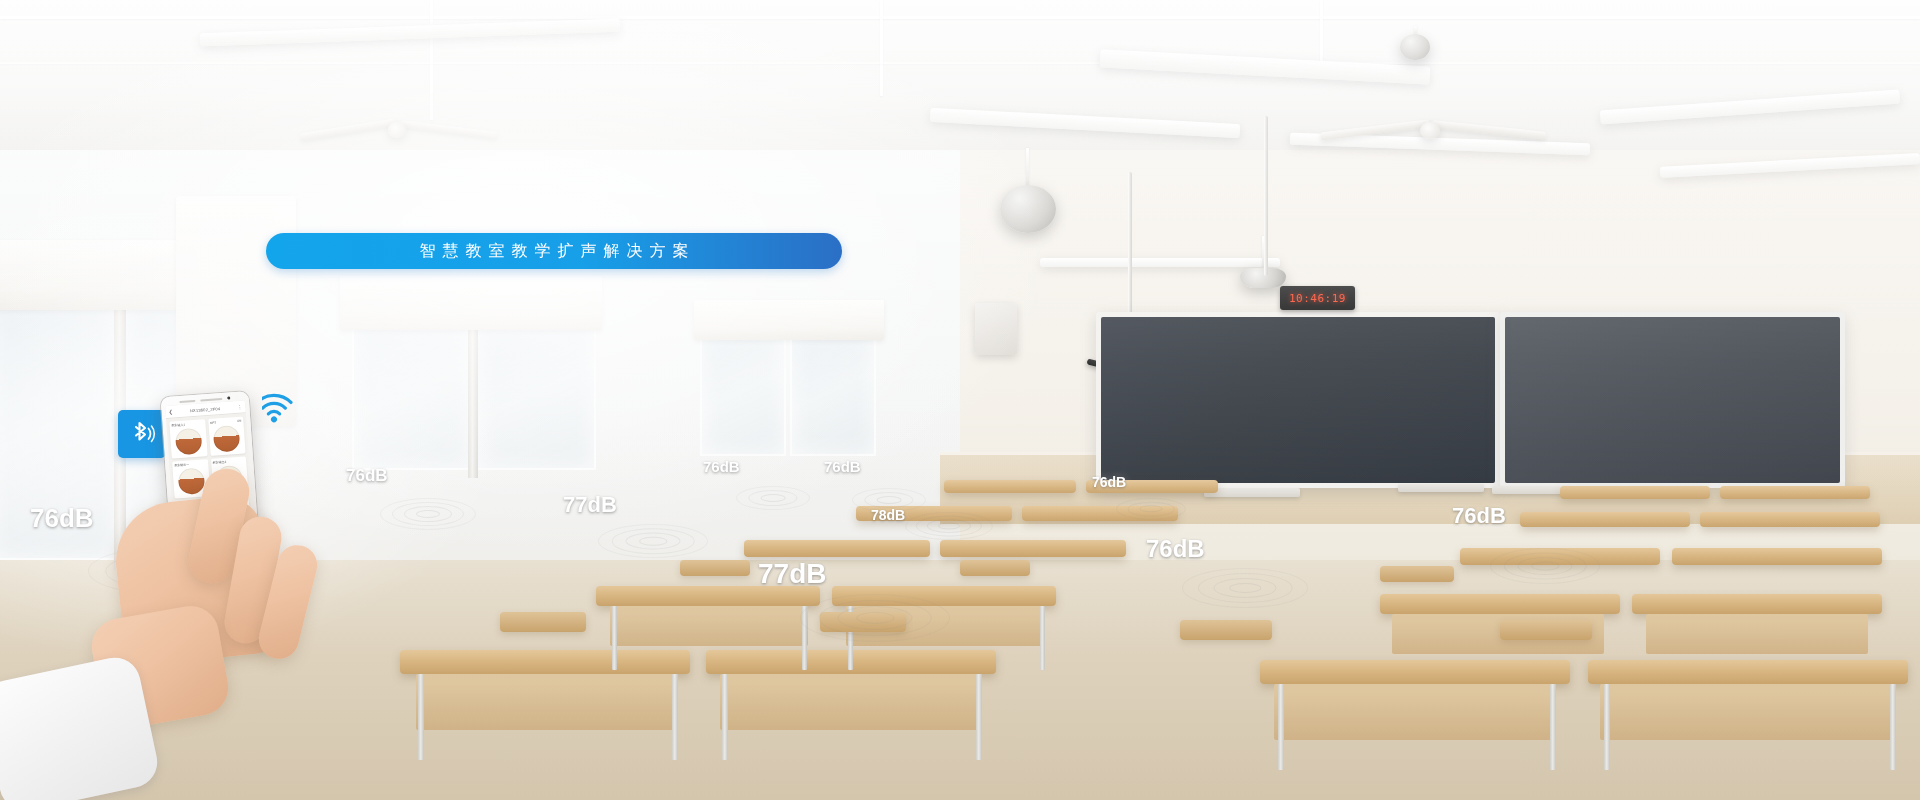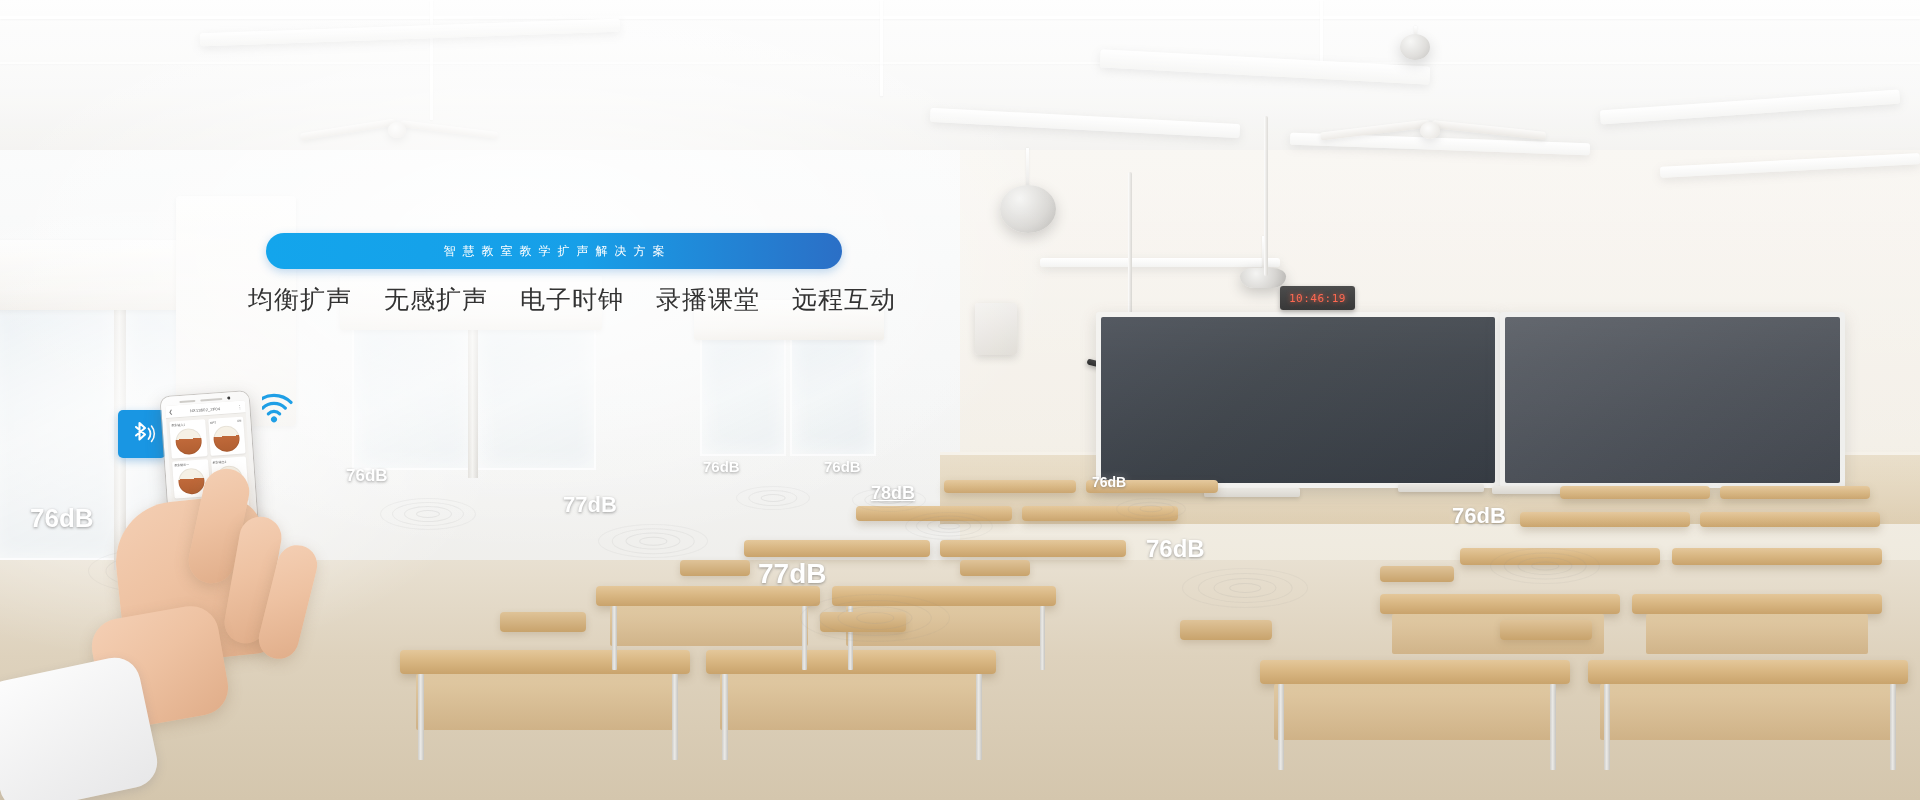--- a/index.html
+++ b/index.html
@@ -229,21 +229,21 @@
   }
   .pill {
     position:absolute; left:266px; top:233px;
     width:576px; height:36px;
     border-radius:18px;
     background:linear-gradient(90deg,#13a5ec 0%,#179fe8 55%,#2b6fc6 100%);
     box-shadow:0 3px 10px rgba(30,120,200,.28);
     display:flex; align-items:center; justify-content:center;
   }
   .pill-txt {
-    color:#fff; font-size:12px; font-weight:500;
+    color:#fff; font-size:16px; font-weight:500;
     letter-spacing:7px; text-indent:7px;
     white-space:nowrap;
   }
   .features {
     position:absolute; left:248px; top:283px;
     display:flex; align-items:center;
     white-space:nowrap;
   }
   .feat {
     font-size:25px; color:#333333; font-weight:400;
@@ -547,39 +547,32 @@
         <div class="ring" style="width: 82.5px; height: 27px; opacity: 0.33;"></div>
         <div class="ring" style="width: 110px; height: 36px; opacity: 0.25;"></div>
       </div>
     </div>
   <div id="db-root">
       <div class="db" style="left: 30px; top: 503px; font-size: 26px;">76dB</div>
       <div class="db" style="left: 346px; top: 466px; font-size: 17px;">76dB</div>
       <div class="db" style="left: 563px; top: 492px; font-size: 22px;">77dB</div>
       <div class="db" style="left: 703px; top: 458px; font-size: 15px;">76dB</div>
       <div class="db" style="left: 824px; top: 458px; font-size: 15px;">76dB</div>
-      <div class="db" style="left: 871px; top: 483px; font-size: 18px; text-decoration: underline;">78dB</div>
+      <div class="db" style="left: 871px; top: 507px; font-size: 14px;">78dB</div>
       <div class="db" style="left: 758px; top: 558px; font-size: 28px;">77dB</div>
       <div class="db" style="left: 1092px; top: 474px; font-size: 14px;">76dB</div>
       <div class="db" style="left: 1146px; top: 535px; font-size: 24px;">76dB</div>
       <div class="db" style="left: 1452px; top: 503px; font-size: 22px;">76dB</div>
     </div>
 
 
   <div class="pill">
     <span class="pill-txt">智慧教室教学扩声解决方案</span>
   </div>
 
-  <div class="features" id="features-root">
-      <span class="feat">均衡扩声</span>
-      <span class="feat">无感扩声</span>
-      <span class="feat">电子时钟</span>
-      <span class="feat">录播课堂</span>
-      <span class="feat">远程互动</span>
-    </div>
 
   <div class="bt-badge">
     <svg width="30" height="30" viewBox="0 0 30 30">
       <path d="M9 8 L18 15.5 L12.5 20.5 L12.5 4 L18 9 L9 16.5" fill="none" stroke="#ffffff" stroke-width="2.1" stroke-linecap="round" stroke-linejoin="round"></path>
       <path d="M21.5 9.5 A8 8 0 0 1 21.5 20" fill="none" stroke="#ffffff" stroke-width="1.8" stroke-linecap="round"></path>
       <path d="M24.5 7 A12 12 0 0 1 24.5 22.5" fill="none" stroke="#ffffff" stroke-width="1.6" stroke-linecap="round"></path>
     </svg>
   </div>
 
   <div class="wifi">

